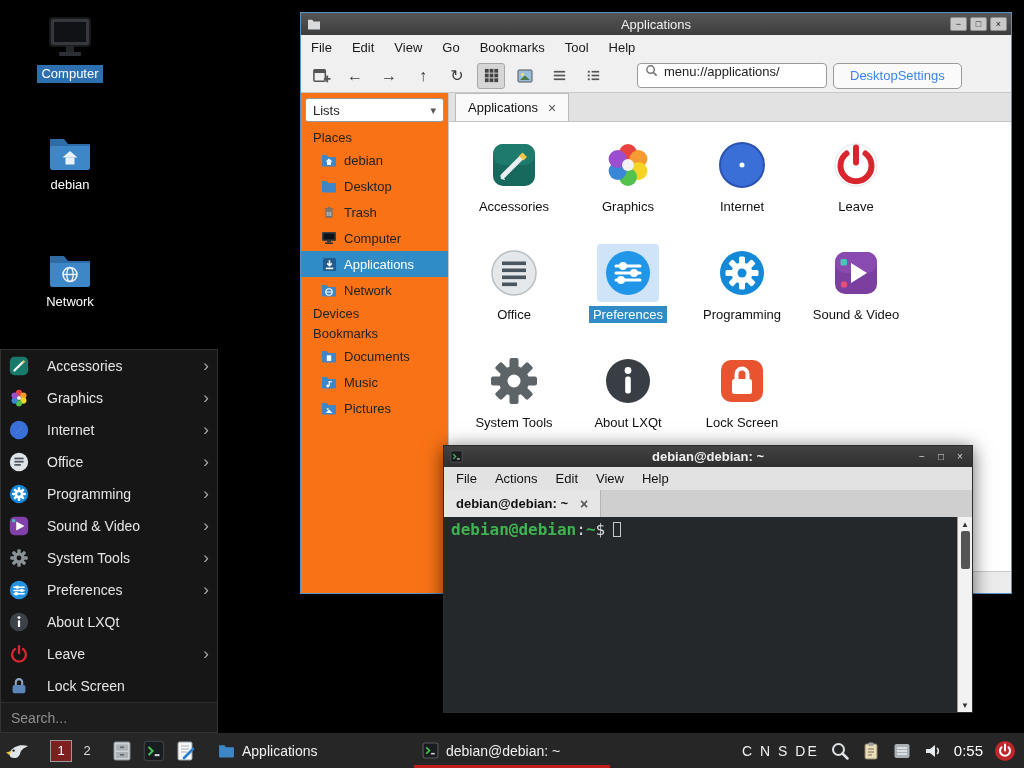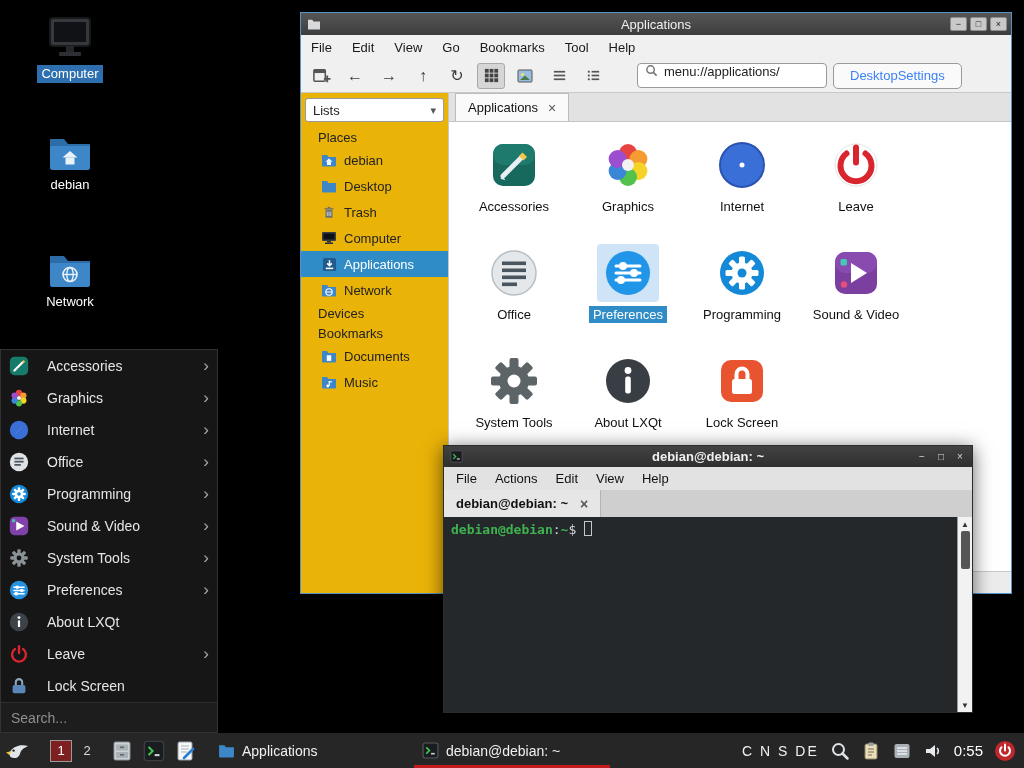--- a/index.html
+++ b/index.html
@@ -39,25 +39,25 @@
   .fm-toolbar { height:34px; background:#f0f0f0; border-bottom:1px solid #c9c9c9; display:flex; align-items:center;
                 padding:0 6px; gap:6px; flex:none; }
   .tool-btn { width:28px; height:26px; display:flex; align-items:center; justify-content:center; color:#3c3c3c;
               font-size:16px; border-radius:3px; }
   .tool-btn.pressed { background:#d6d6d6; border:1px solid #a8a8a8; }
   .path-field { width:190px; height:25px; background:#fff; border:1px solid #9a9a9a; border-radius:4px;
                 display:flex; gap:6px; padding:0 7px; font-size:13px; color:#222; }
   .path-btn { height:26px; padding:0 16px; background:#fafafa; border:1px solid #9a9a9a; border-radius:5px;
               display:flex; align-items:center; font-size:13px; color:#3b82f6; }
   .fm-body { flex:1; display:flex; min-height:0; }
-  .fm-left { width:148px; flex:none; background:#eab308; border-right:1px solid #c8c8c8; display:flex; flex-direction:column; }
+  .fm-left { width:148px; flex:none; background:#f97316; border-right:1px solid #c8c8c8; display:flex; flex-direction:column; }
   .lists-combo { height:24px; margin:5px 4px; background:#fff; border:1px solid #9a9a9a; border-radius:3px;
                  display:flex; align-items:center; padding:0 7px; font-size:13px; color:#222; }
   .combo-arrow { margin-left:auto; font-size:11px; color:#555; }
-  .side-header { height:20px; display:flex; align-items:center; padding-left:17px; font-size:13px; color:#222; }
+  .side-header { height:20px; display:flex; align-items:center; padding-left:12px; font-size:13px; color:#222; }
   .side-item { height:26px; display:flex; align-items:center; gap:7px; padding-left:20px; font-size:13px; color:#222; }
   .side-item.selected { background:#308cc6; color:#fff; }
   .side-ic { width:16px; height:16px; flex:none; display:flex; align-items:center; justify-content:center; }
   .fm-right { flex:1; display:flex; flex-direction:column; min-width:0; }
   .fm-tabbar { height:29px; background:#e2e2e2; border-bottom:1px solid #c4c4c4; display:flex; align-items:flex-end; flex:none; }
   .fm-tab { height:28px; background:#fafafa; border:1px solid #bbb; border-bottom:none; margin-left:6px;
             display:flex; align-items:center; gap:10px; padding:0 12px; font-size:13px; color:#111; }
   .tab-close { color:#555; font-size:14px; }
   .icon-view { flex:1; background:#fff; padding:12px 0 0 8px; display:grid; grid-template-columns:repeat(4,114px);
                grid-auto-rows:108px; align-content:start; }
@@ -73,21 +73,21 @@
   #term { left:443px; top:445px; width:530px; height:268px; background:#e8e8e8; border:1px solid #2c2c2c; z-index:30; }
   #term .titlebar { height:21px; background:linear-gradient(#424242,#2f2f2f); }
   #term .tb-title { font-weight:bold; }
   .term-menubar { height:23px; background:#e2e2e2; display:flex; align-items:center; gap:18px; padding-left:12px;
                   font-size:13px; color:#111; flex:none; }
   .term-tabbar { height:27px; background:#cfcfcf; display:flex; align-items:stretch; flex:none; }
   .term-tab { background:#e6e6e6; border-right:1px solid #b5b5b5; display:flex; align-items:center; gap:12px;
               padding:0 12px; font-size:13px; font-weight:bold; color:#111; }
   .term-body { flex:1; display:flex; min-height:0; }
   .term-screen { flex:1; background:#24282b; padding:4px 0 0 7px; font-family:"DejaVu Sans Mono", monospace;
-                 font-size:13px; line-height:18px; white-space:pre; }
+                 font-size:16px; line-height:18px; white-space:pre; }
   .p-green { color:#3eb34f; font-weight:bold; }
   .p-plain { color:#d4d8db; }
   .term-cursor { display:inline-block; width:8px; height:15px; border:1px solid #c3c8cc; margin-left:8px;
                  vertical-align:-2px; }
   .term-scroll { width:15px; flex:none; background:#f2f2f2; border-left:1px solid #9a9a9a; display:flex;
                  flex-direction:column; align-items:center; }
   .scr-arrow { width:100%; height:14px; display:flex; align-items:center; justify-content:center; font-size:8px; color:#333; }
   .scr-thumb { width:9px; height:38px; background:#555; border-radius:2px; }
   .scr-track { flex:1; }
 
@@ -330,20 +330,30 @@
         <span class="side-ic">
           <svg width="16" height="14" viewBox="0 0 16 14">
               <path d="M1 2h5l1.5 2H15v8.5a1 1 0 0 1-1 1H2a1 1 0 0 1-1-1z" fill="#3d87c8"></path>
               <circle cx="6.8" cy="11" r="1.4" fill="#fff"></circle>
               <rect x="7.7" y="6.2" width="1.1" height="4.8" fill="#fff"></rect>
               <rect x="7.7" y="6.2" width="3.2" height="1.2" fill="#fff"></rect>
             </svg>
         </span>
         <span>Music</span>
       </div>
+      <div class="side-item">
+        <span class="side-ic">
+          <svg width="16" height="14" viewBox="0 0 16 14">
+              <path d="M1 2h5l1.5 2H15v8.5a1 1 0 0 1-1 1H2a1 1 0 0 1-1-1z" fill="#3d87c8"></path>
+              <circle cx="6.7" cy="8" r="1.1" fill="#f5e06a"></circle>
+              <polygon points="4.6,12 8,8.6 11.4,12" fill="#fff"></polygon>
+            </svg>
+        </span>
+        <span>Pictures</span>
+      </div>
     </div>
 
     <div class="fm-right">
       <div class="fm-tabbar">
         <div class="fm-tab">
           <span>Applications</span>
           <span class="tab-close">×</span>
         </div>
       </div>
 

